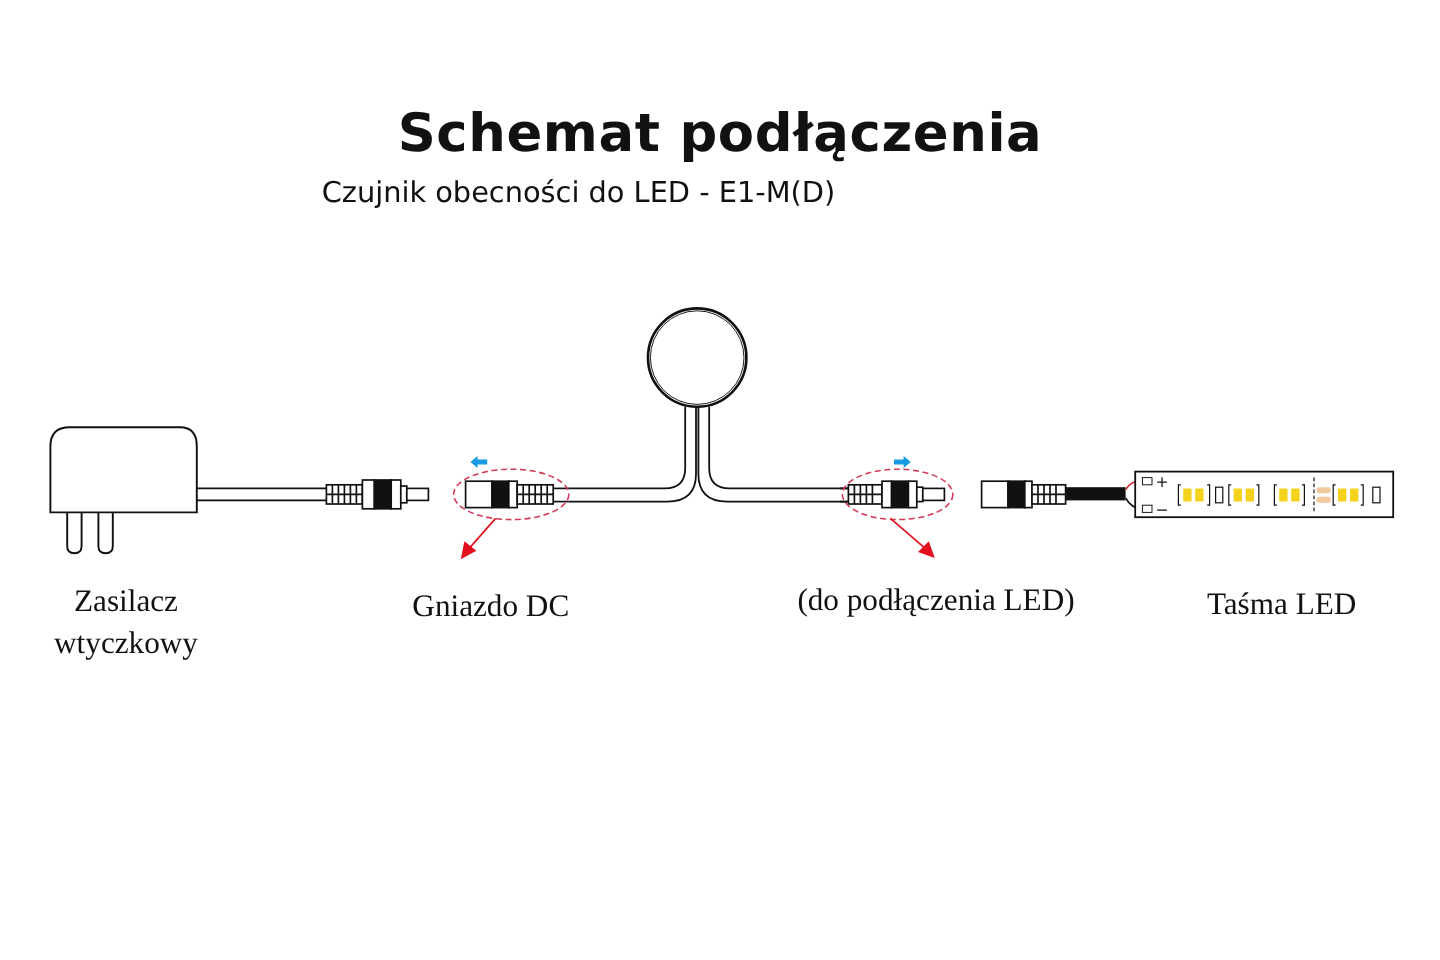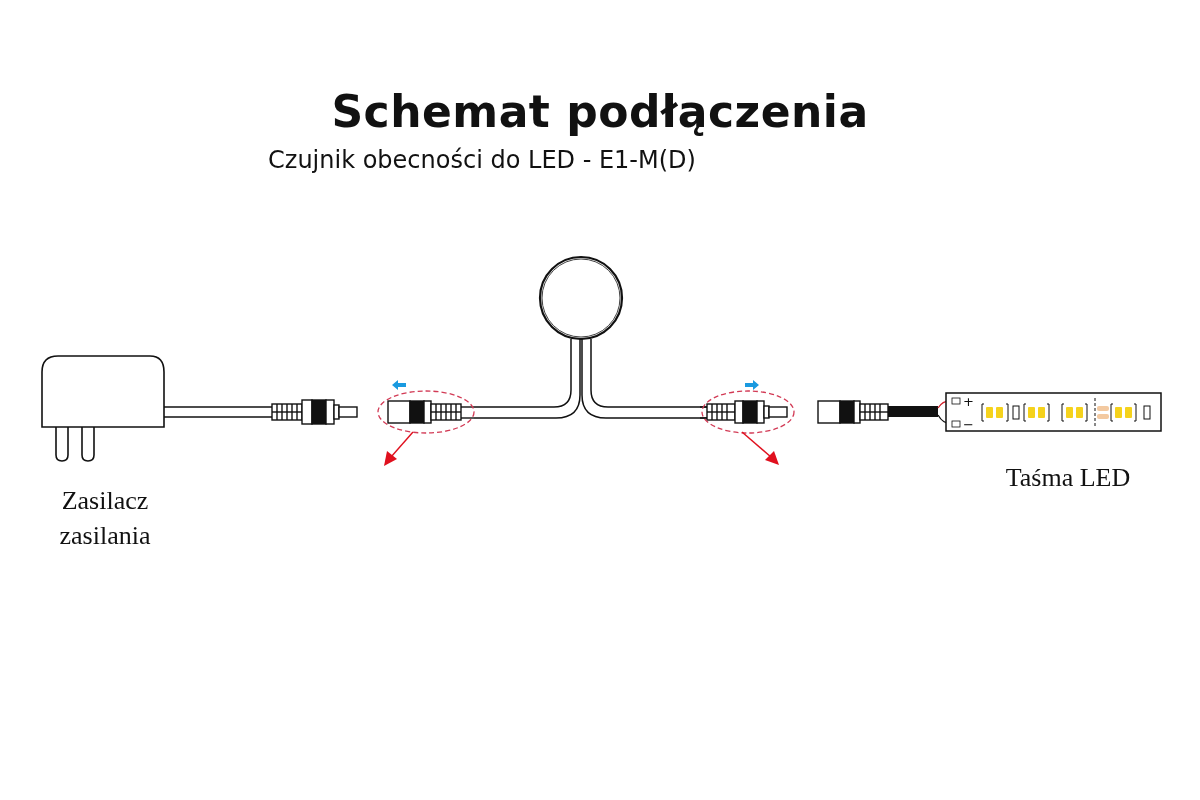--- a/index.html
+++ b/index.html
@@ -157,21 +157,23 @@
       <rect x="1097" y="406" width="12" height="5" rx="2"></rect>
       <rect x="1097" y="414" width="12" height="5" rx="2"></rect>
     </g>
   </g>
   <text x="963" y="406" font-size="13" font-family="DejaVu Sans, sans-serif" fill="#111">+</text>
   <text x="963" y="429" font-size="13" font-family="DejaVu Sans, sans-serif" fill="#111">−</text>
 </svg>
 
 <div class="label" style="left:10px; width:190px; top:483px;">
   <span>Zasilacz</span>
-  <span>zasilania</span>
+  <span>wtyczkowy</span>
 </div>
 <div class="label" style="left:298px; width:222px; top:487px;">
+  <span>Gniazdo DC</span>
 </div>
 <div class="label" style="left:620px; width:320px; top:482px;">
+  <span>(do podłączenia LED)</span>
 </div>
-<div class="label" style="left:968px; width:200px; top:460px;">
+<div class="label" style="left:968px; width:200px; top:486px;">
   <span>Taśma LED</span>
 </div>
 
 </body></html>

